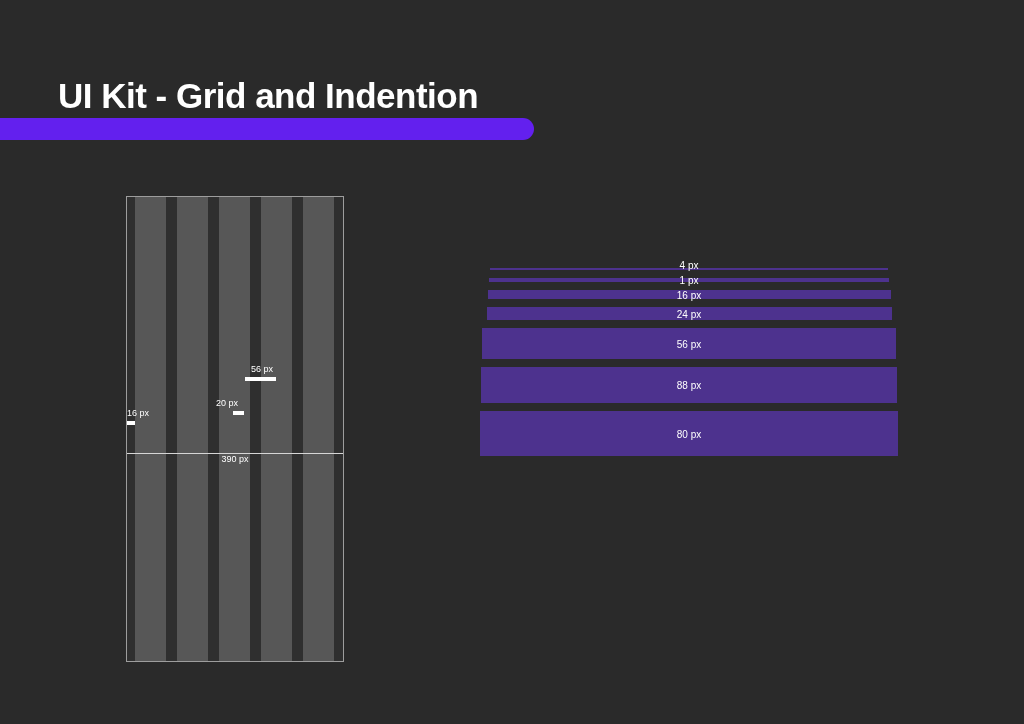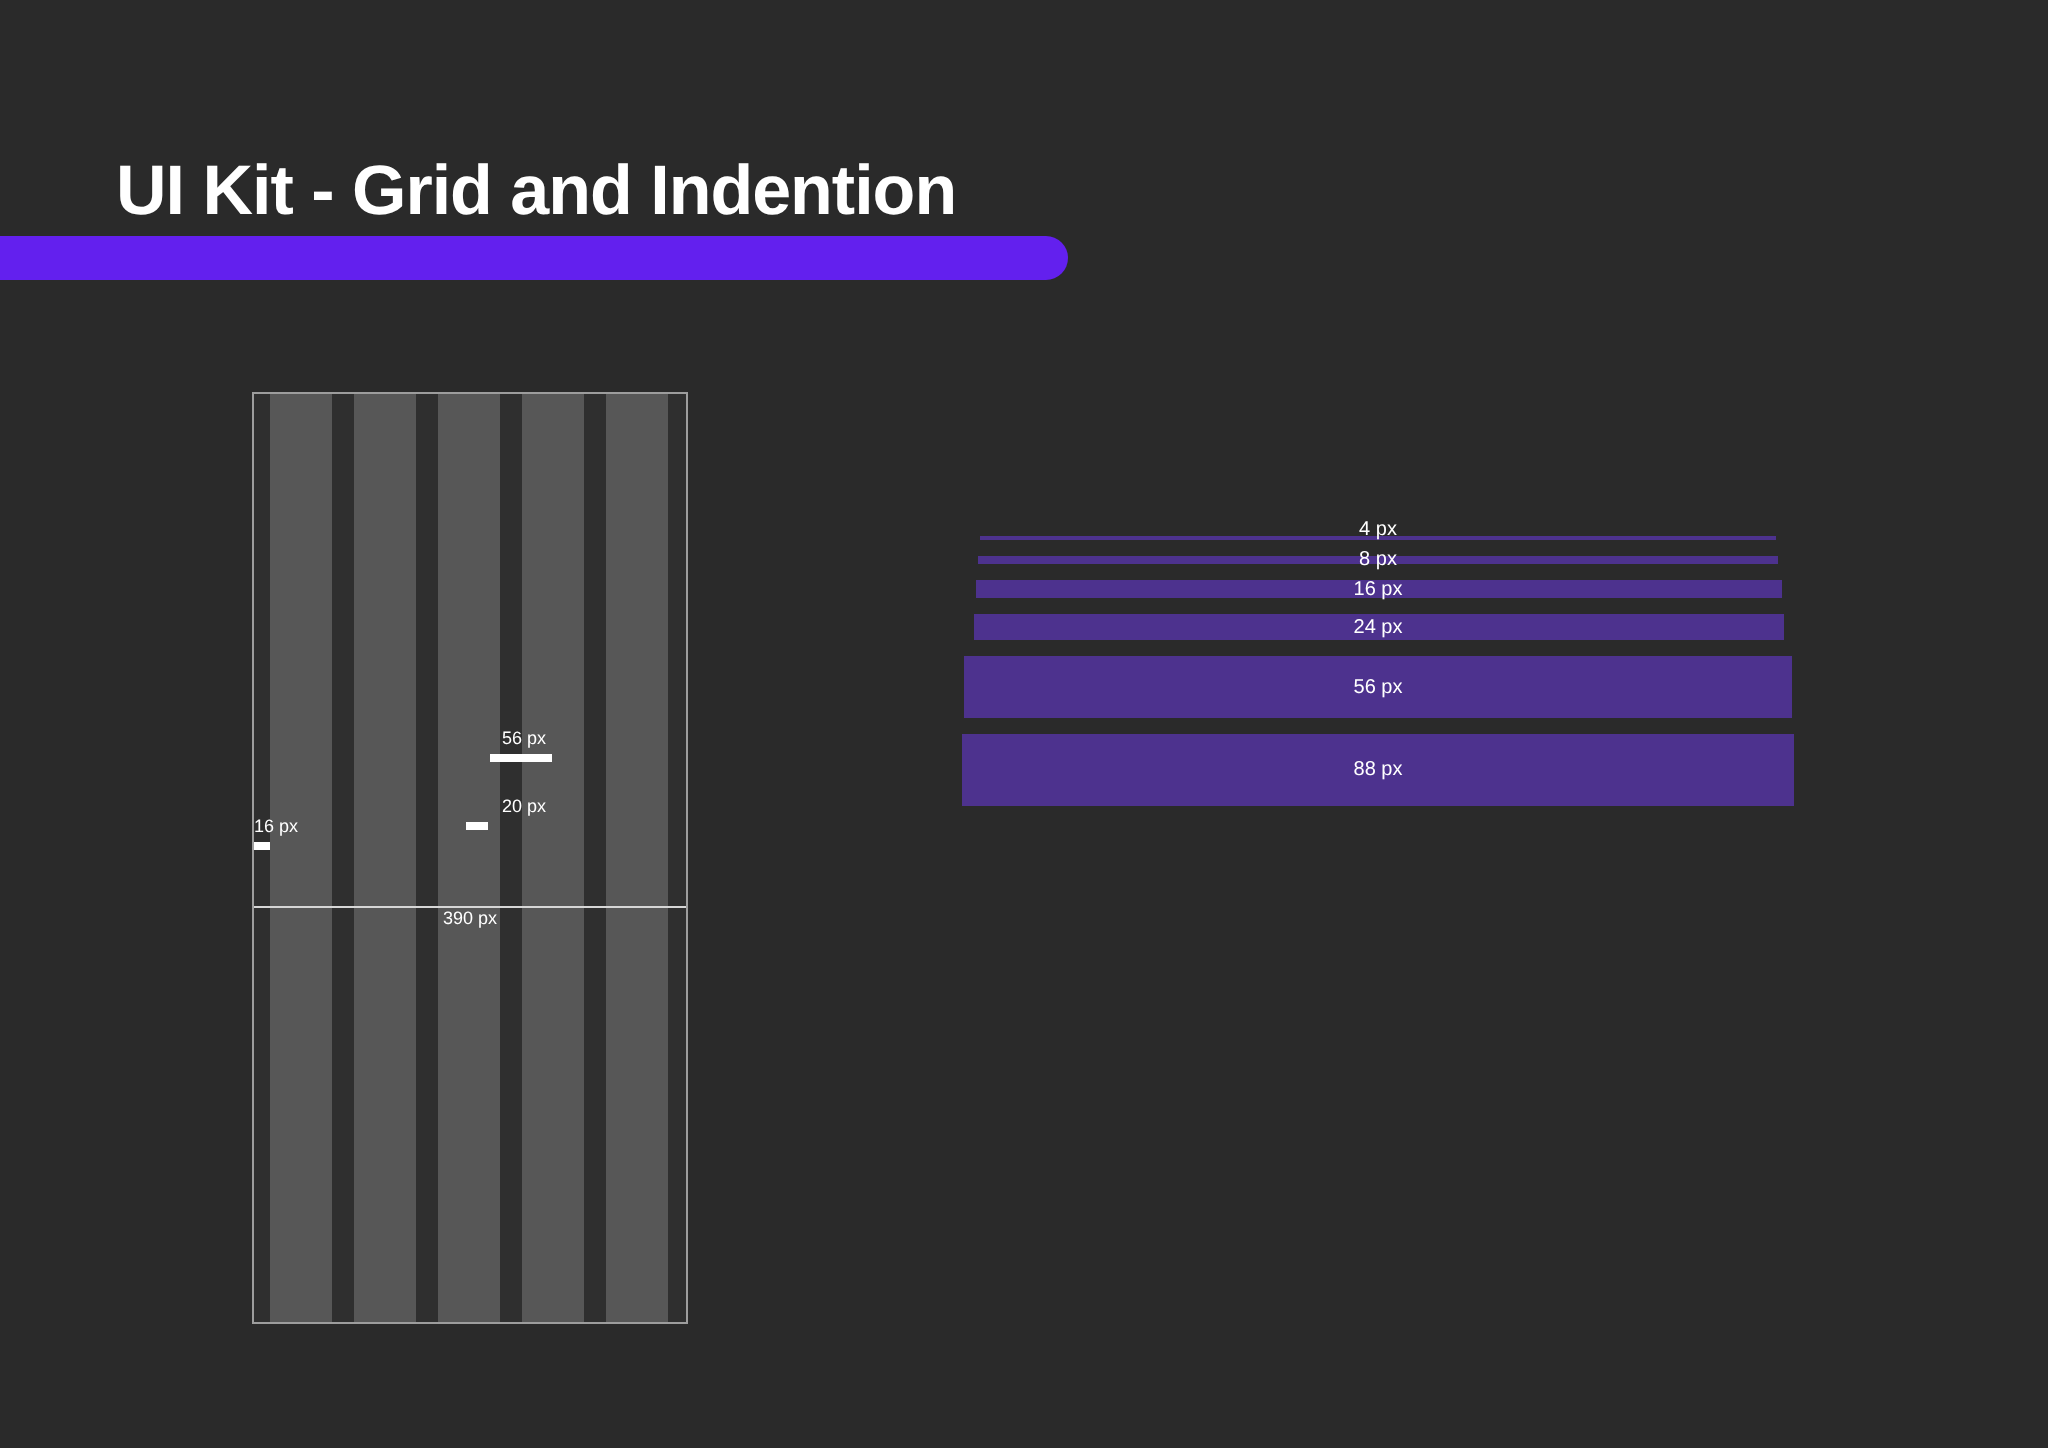--- a/index.html
+++ b/index.html
@@ -16,21 +16,21 @@
   .grid-col { background: #575757; height: 100%; }
 
   .measure-line { position: absolute; background: #d6d6d6; height: 1px; }
   .measure-full { left: 0; width: 100%; top: 256px; }
   .measure-full-label { position: absolute; top: 257px; left: 50%; transform: translateX(-50%); color: #ffffff; font-size: 9px; }
 
   .marker-16 { position: absolute; top: 224px; left: 0; width: 8px; height: 4px; background: #ffffff; }
   .marker-16-label { position: absolute; top: 211px; left: 0; color: #ffffff; font-size: 9px; }
 
   .marker-20 { position: absolute; top: 214px; left: 106px; width: 11px; height: 4px; background: #ffffff; }
-  .marker-20-label { position: absolute; top: 201px; left: 124px; color: #ffffff; font-size: 9px; }
+  .marker-20-label { position: absolute; top: 201px; left: 89px; color: #ffffff; font-size: 9px; }
 
   .marker-56 { position: absolute; top: 180px; left: 118px; width: 31px; height: 4px; background: #ffffff; }
   .marker-56-label { position: absolute; top: 167px; left: 124px; color: #ffffff; font-size: 9px; }
 
   
   .scale { position: absolute; top: 268px; left: 480px; width: 418px; }
   .scale-row { position: relative; margin-bottom: 8px; }
   .scale-bar { background: #4d328e; display: flex; align-items: center; justify-content: center; margin: 0 auto; }
   .scale-label { color: #ffffff; font-size: 10px; white-space: nowrap; position: absolute; left: 50%; top: 50%; transform: translate(-50%, -50%); }
 
@@ -71,33 +71,37 @@
     <div class="measure-full-label">390 px</div>
   </div>
 
   <div class="scale">
     <div class="scale-row">
       <div class="scale-bar" style="height:2px;width:398px"></div>
       <div class="scale-label" style="top:-3px">4 px</div>
     </div>
     <div class="scale-row">
       <div class="scale-bar" style="height:4px;width:400px"></div>
-      <div class="scale-label">8 px</div>
+      <div class="scale-label">1 px</div>
     </div>
     <div class="scale-row">
       <div class="scale-bar" style="height:9px;width:403px"></div>
       <div class="scale-label">16 px</div>
     </div>
     <div class="scale-row">
       <div class="scale-bar" style="height:13px;width:405px"></div>
       <div class="scale-label">24 px</div>
     </div>
     <div class="scale-row">
       <div class="scale-bar" style="height:31px;width:414px"></div>
       <div class="scale-label">56 px</div>
     </div>
     <div class="scale-row">
       <div class="scale-bar" style="height:36px;width:416px"></div>
       <div class="scale-label">88 px</div>
     </div>
+    <div class="scale-row">
+      <div class="scale-bar" style="height:45px;width:418px"></div>
+      <div class="scale-label">80 px</div>
+    </div>
   </div>
 
 </div>
 
 </body></html>

